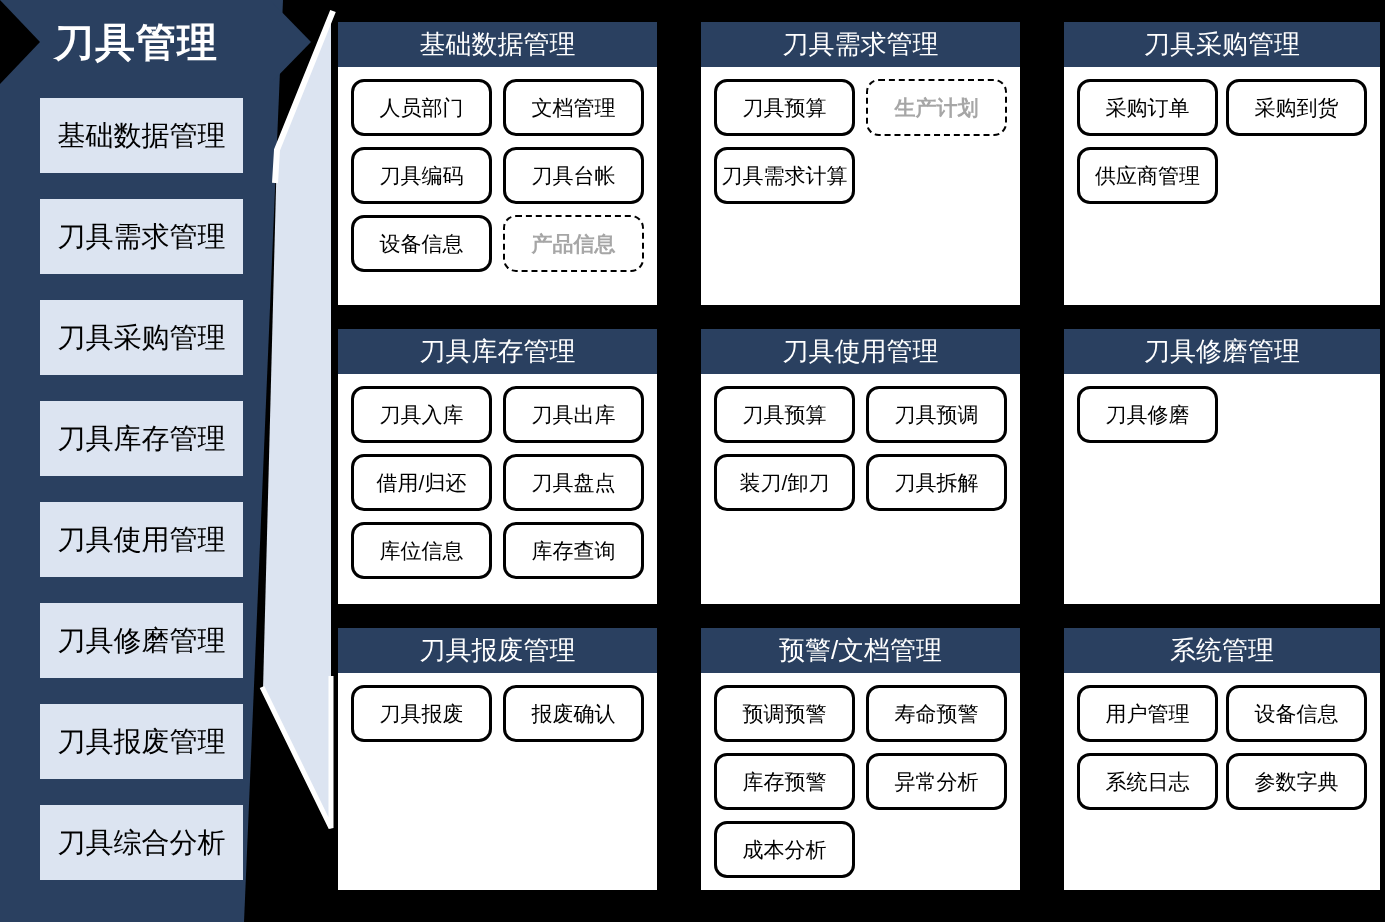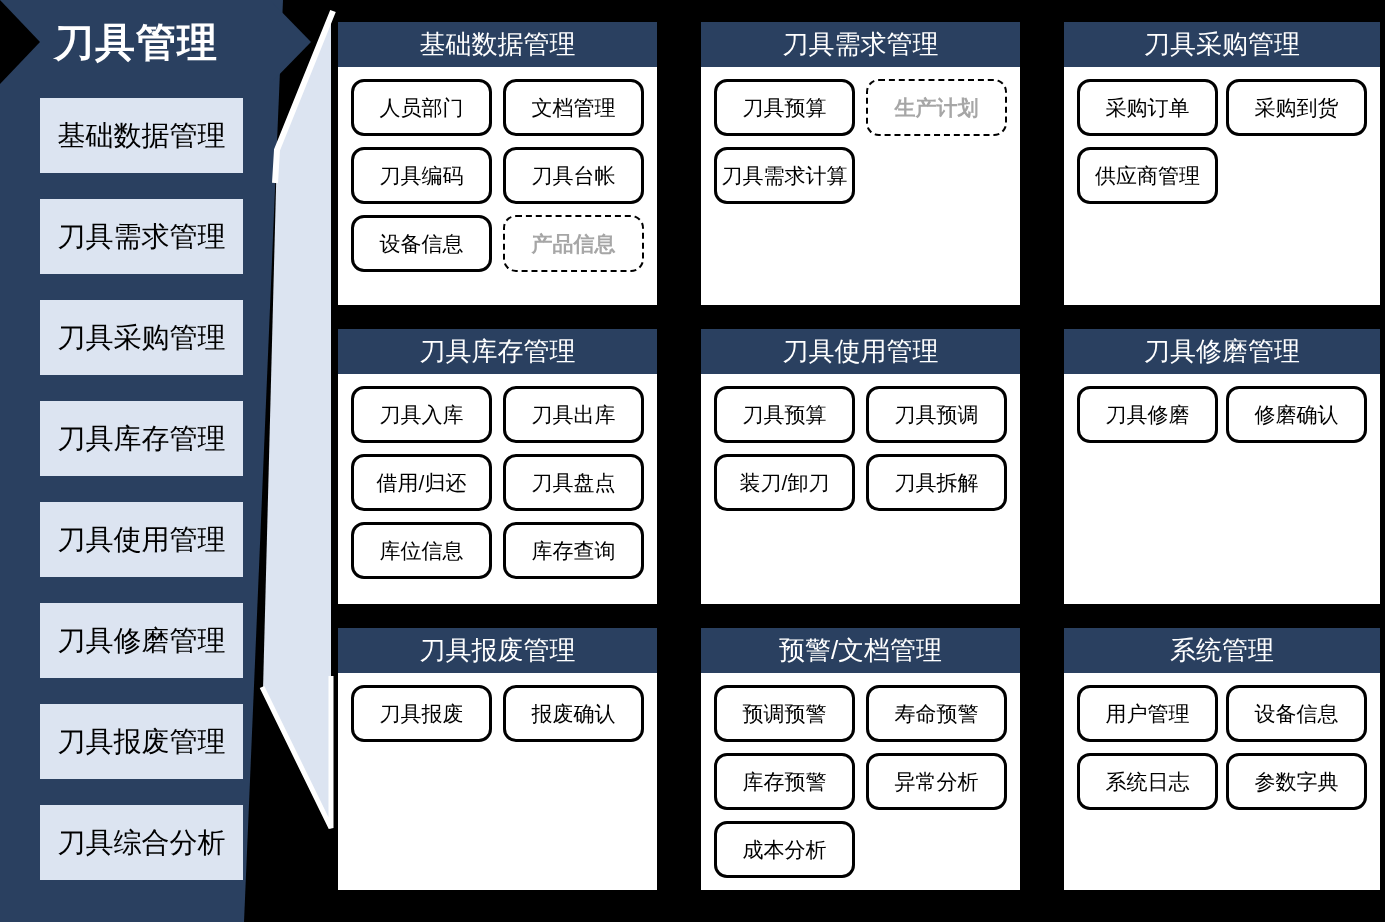--- a/index.html
+++ b/index.html
@@ -138,21 +138,20 @@
           <div class="chip">刀具预算</div>
           <div class="chip">刀具预调</div>
           <div class="chip">装刀/卸刀</div>
           <div class="chip">刀具拆解</div>
         </div>
   </div>
       <div class="panel">
     <div class="panel-header">刀具修磨管理</div>
     <div class="panel-body">
           <div class="chip">刀具修磨</div>
-          <div class="chip">修磨确认</div>
         </div>
   </div>
       <div class="panel">
     <div class="panel-header">刀具报废管理</div>
     <div class="panel-body">
           <div class="chip">刀具报废</div>
           <div class="chip">报废确认</div>
         </div>
   </div>
       <div class="panel">

